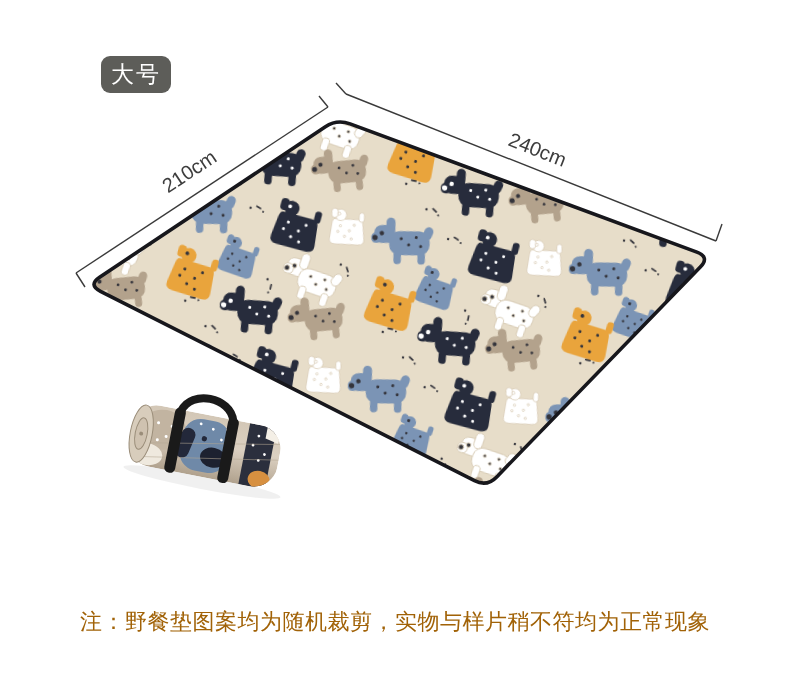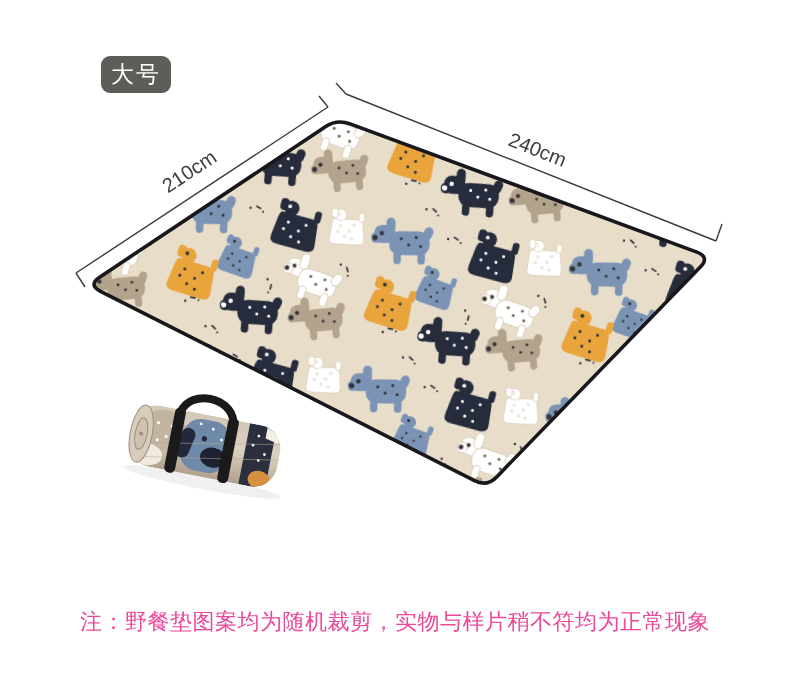--- a/index.html
+++ b/index.html
@@ -9,21 +9,21 @@
     position:absolute;left:81px;top:56px;width:70px;height:37px;
     background:#5d5d59;color:#ffffff;border-radius:9px;
     display:flex;align-items:center;justify-content:center;
     font-size:23px;letter-spacing:2px;font-weight:500;margin-left:20px;
   }
   .fig{position:absolute;left:0;top:0;}
   .dim-line{stroke:#3a3a3a;stroke-width:1.4;fill:none;}
   .dim-text{fill:#3d3d3d;font-size:20px;}
   .note{
     position:absolute;left:0;top:607px;width:790px;text-align:center;
-    color:#ec4899;font-size:22px;line-height:30px;letter-spacing:0.5px;
+    color:#a16207;font-size:22px;line-height:30px;letter-spacing:0.5px;
   }
 </style>
 </head>
 <body>
 
 <div class="stage">
 
   <div class="size-badge">大号</div>
 
   <svg class="fig" width="790" height="688" viewBox="0 0 790 688">

